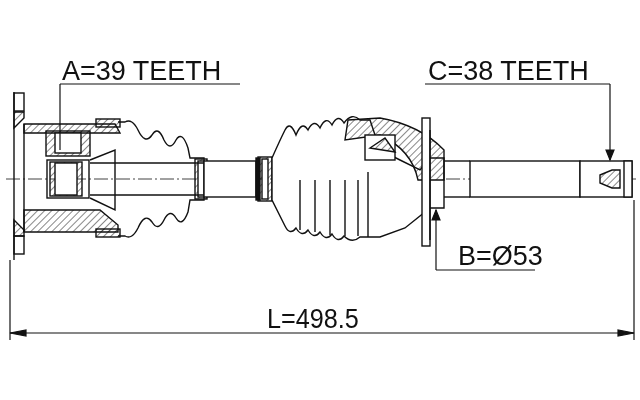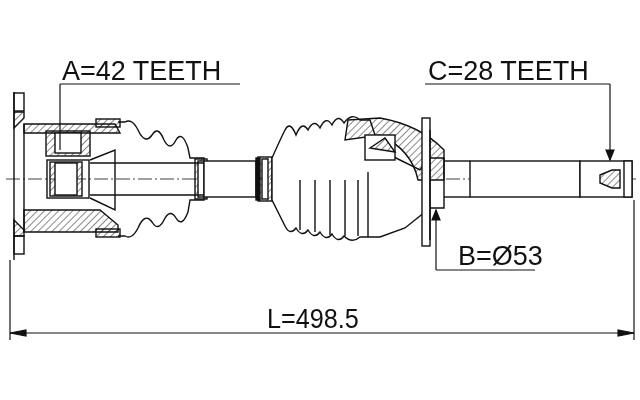--- a/index.html
+++ b/index.html
@@ -101,16 +101,16 @@
     <g stroke-width="1.2">
       <line x1="10" y1="260" x2="10" y2="340"></line>
       <line x1="634" y1="200" x2="634" y2="340"></line>
       <line x1="10" y1="333" x2="634" y2="333"></line>
       <path d="M10,333 L26,330 L26,336 Z" fill="#111"></path>
       <path d="M634,333 L618,330 L618,336 Z" fill="#111"></path>
     </g>
   </g>
 </svg>
 
-<div class="lbl lbl-a">A=42 TEETH</div>
-<div class="lbl lbl-c">C=28 TEETH</div>
+<div class="lbl lbl-a">A=39 TEETH</div>
+<div class="lbl lbl-c">C=38 TEETH</div>
 <div class="lbl lbl-b">B=Ø53</div>
 <div class="lbl lbl-l">L=498.5</div>
 
 </body></html>

